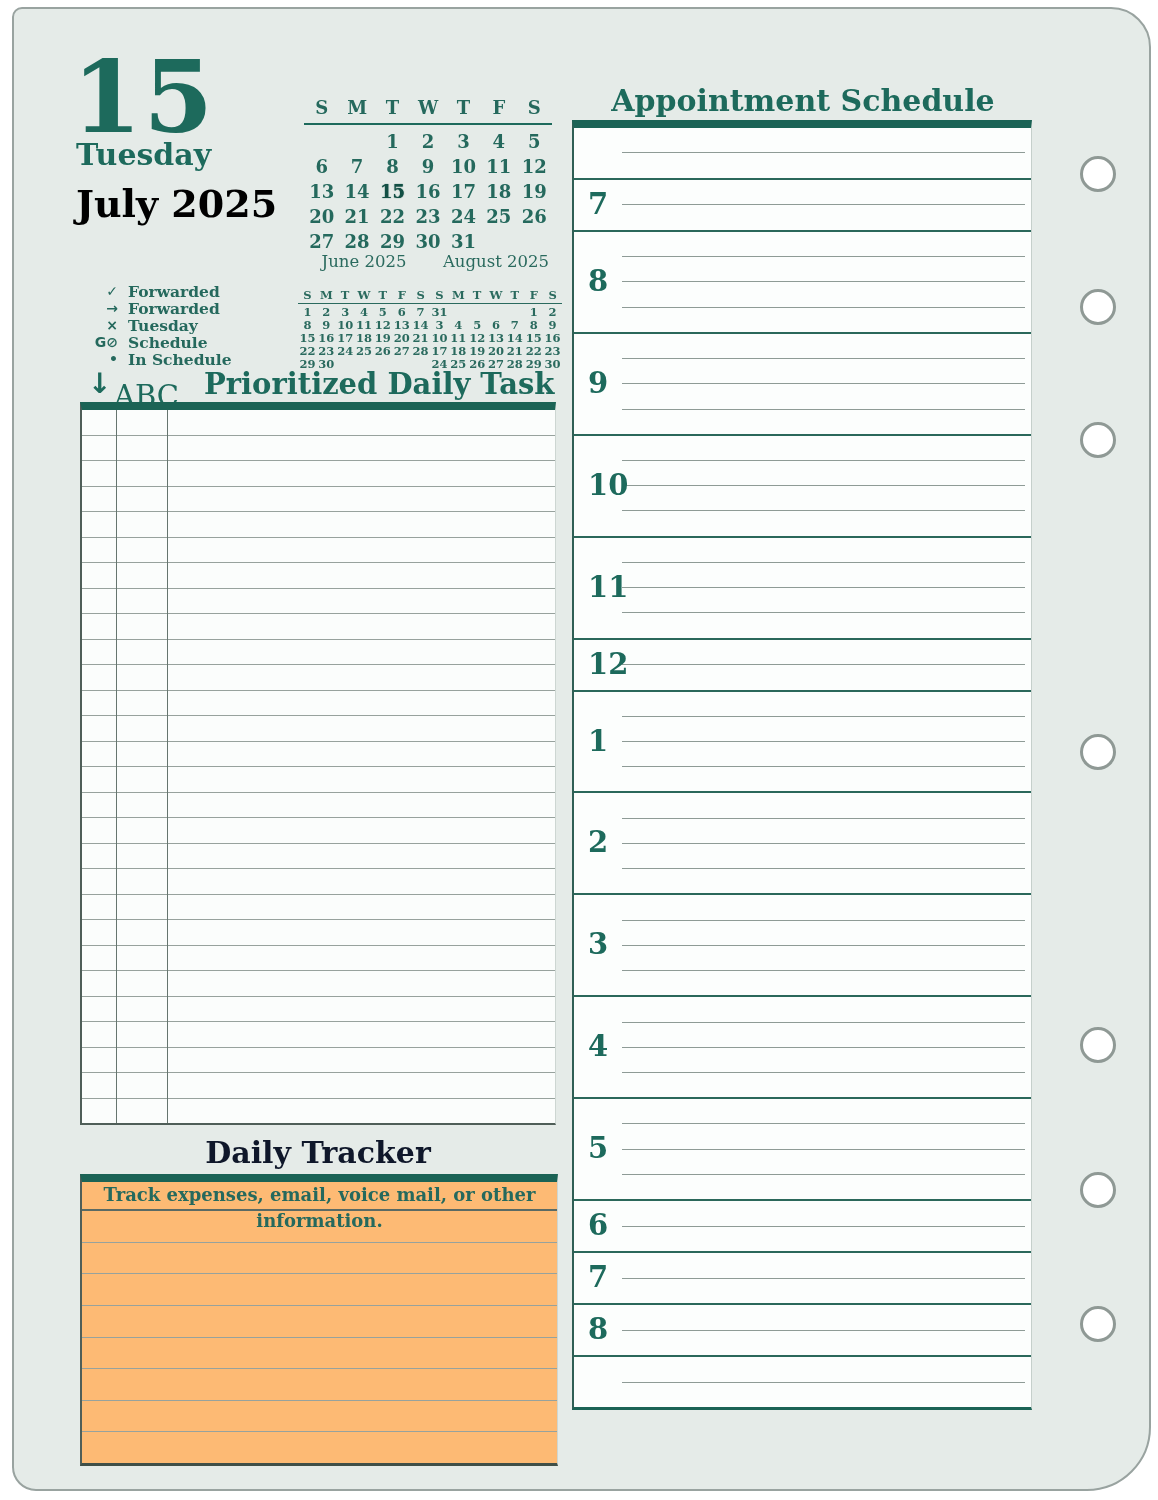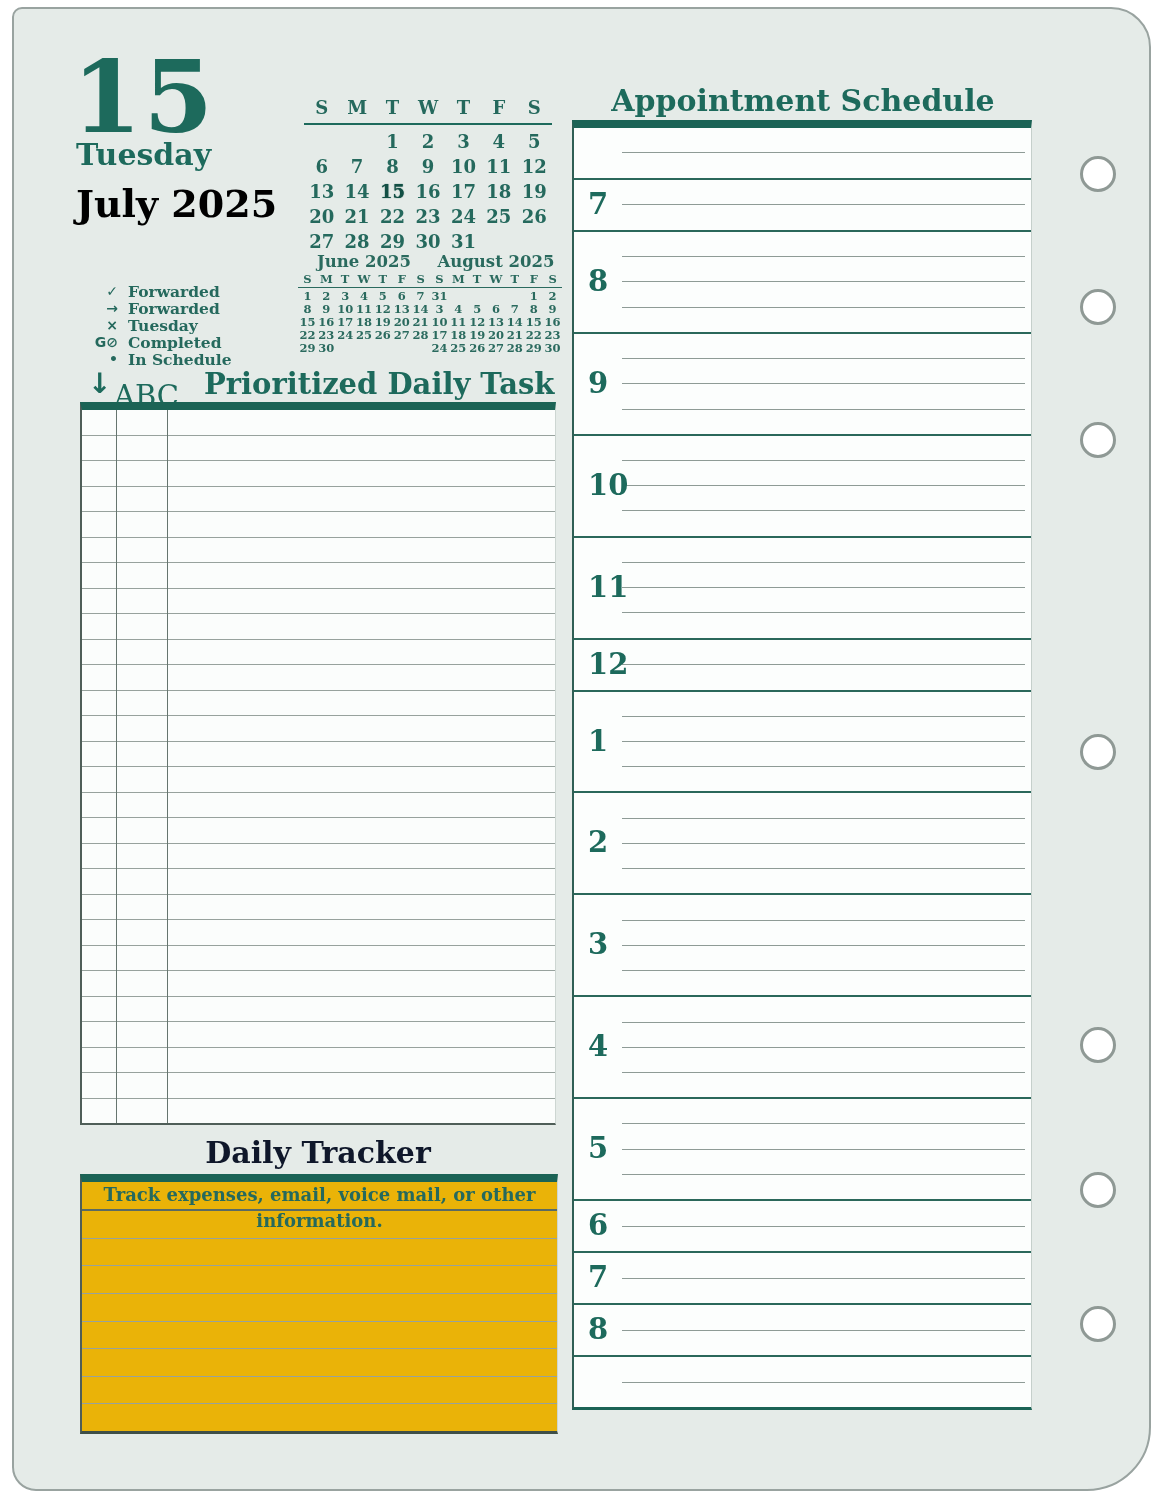--- a/index.html
+++ b/index.html
@@ -36,21 +36,21 @@
   .month-cal .cal-head{border-bottom:2px solid #1d6a5c;padding-bottom:4px;margin-bottom:4px;}
   .month-cal .cal-cell{
     text-align:center;font-size:18px;font-weight:bold;height:25px;line-height:25px;
   }
   .month-cal .cal-head .cal-cell{height:22px;line-height:22px;}
   .cal-cell.hl{color:#124f44;text-shadow:0 0 1px #124f44;}
   
   .mini-cal{position:absolute;top:243px;width:132px;color:#2a6a5e;}
   .mini-cal.june{left:284px;}
   .mini-cal.august{left:416px;}
-  .mini-title{text-align:center;font-size:16.5px;font-weight:bold;margin-bottom:2px;}
+  .mini-title{text-align:center;font-size:16.5px;font-weight:normal;margin-bottom:18px;}
   .mini-cal .cal-head{border-bottom:1.5px solid #2a6a5e;padding-bottom:1px;margin-bottom:2px;}
   .mini-cal .cal-cell{
     text-align:center;font-size:11.5px;font-weight:bold;height:13px;line-height:13px;
   }
   
   .legend{position:absolute;left:70px;top:274px;width:212px;color:#25695d;}
   .legend-row{display:flex;height:17px;line-height:17px;font-size:15.5px;font-weight:bold;}
   .legend-sym{
     width:44px;text-align:right;padding-right:10px;box-sizing:border-box;
     font-family:"DejaVu Sans","Liberation Sans",sans-serif;font-size:14px;
@@ -74,22 +74,22 @@
   .task-row:last-child{border-bottom:none;}
   .task-vline{position:absolute;top:0;bottom:0;width:1px;background:#66756f;}
   .task-vline.v1{left:34px;}
   .task-vline.v2{left:85px;}
   
   .tracker-title{
     position:absolute;left:66px;top:1126px;width:476px;text-align:center;
     font-size:30px;font-weight:bold;color:#0f172a;
   }
   .tracker-box{
-    position:absolute;left:66px;top:1165px;width:478px;height:260px;box-sizing:border-box;
-    background:#eab308;
+    position:absolute;left:66px;top:1165px;width:478px;height:292px;box-sizing:border-box;
+    background:#fdba74;
     border-top:8px solid #1b6355;
     border-left:2px solid #4f5e58;
     border-bottom:3px solid #3f4f48;
     border-right:1px solid #cdd6d2;
     display:flex;flex-direction:column;
   }
   .tracker-instruction{
     height:27px;line-height:26px;text-align:center;
     font-size:18px;font-weight:bold;color:#25695d;
     border-bottom:2px solid #5a6a64;
@@ -318,21 +318,21 @@
       <div class="legend-row">
         <span class="legend-sym">→</span>
         <span class="legend-label">Forwarded</span>
       </div>
       <div class="legend-row">
         <span class="legend-sym">×</span>
         <span class="legend-label">Tuesday</span>
       </div>
       <div class="legend-row">
         <span class="legend-sym">G⊘</span>
-        <span class="legend-label">Completed</span>
+        <span class="legend-label">Schedule</span>
       </div>
       <div class="legend-row">
         <span class="legend-sym">•</span>
         <span class="legend-label">In Schedule</span>
       </div>
     </div>
 
   <div class="task-header">
     <span class="task-arrow">↓</span>
     <span class="task-abc">ABC</span>

